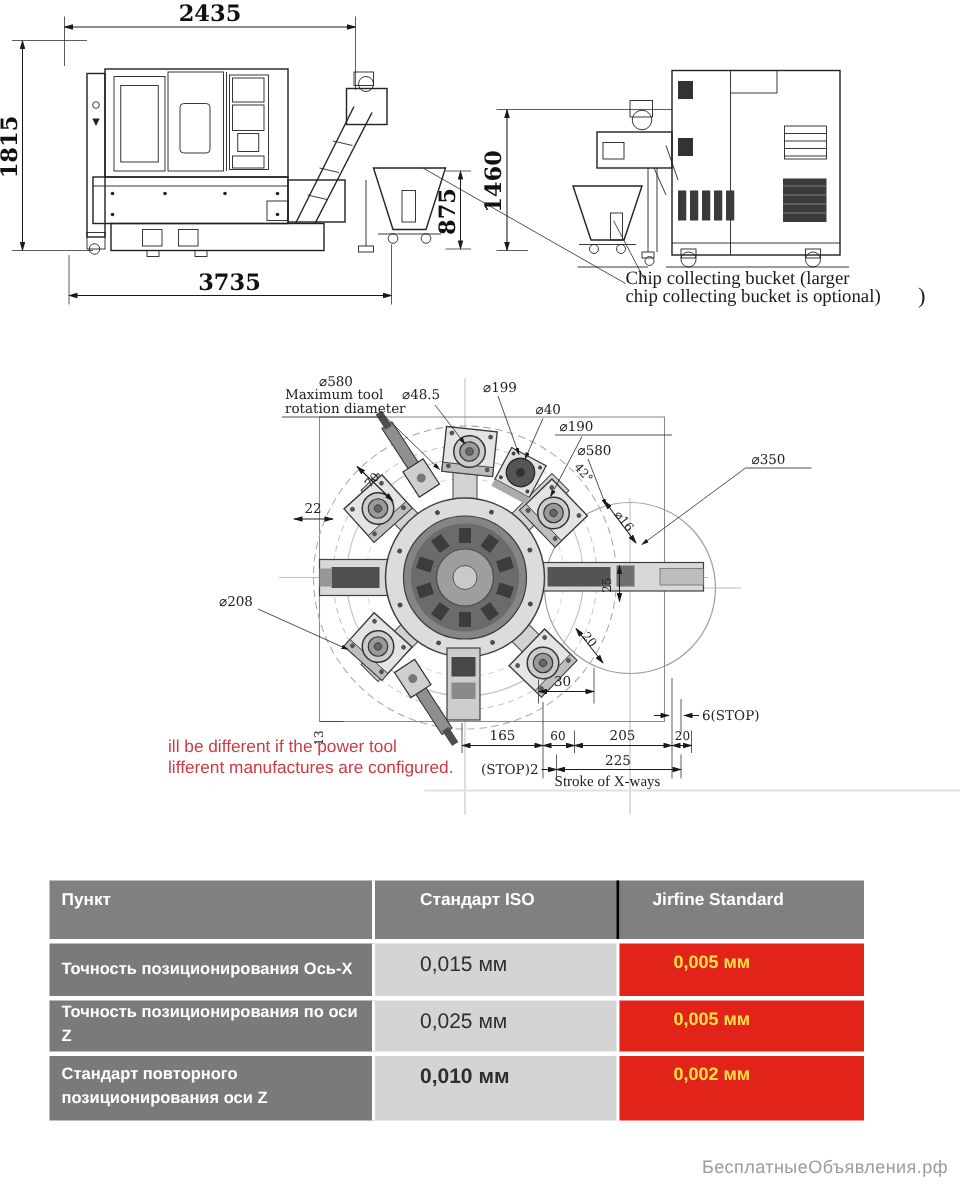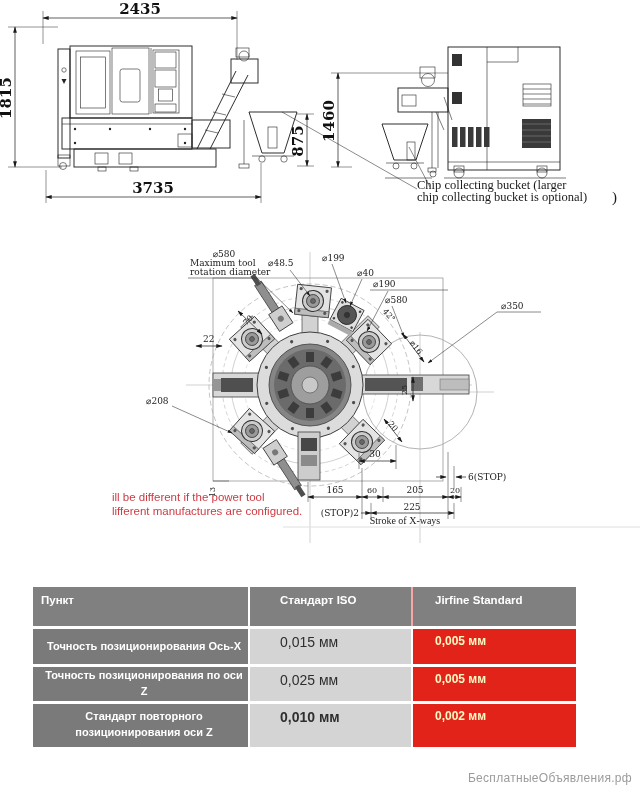--- a/index.html
+++ b/index.html
@@ -21,28 +21,28 @@
   .det{stroke:#232323;stroke-width:.6;fill:none;}
   .boxline{stroke:#8a8a8a;stroke-width:.7;fill:none;}
   .faint{stroke:#e0e0e0;stroke-width:1.2;}
 
   .table-wrap{position:absolute;left:33px;top:584px;width:608px;}
   table{border-collapse:separate;border-spacing:0 3px;width:543px;table-layout:fixed;}
   th,td{margin:0;}
   th{background:var(--hdr,#808080);color:#fff;font-size:11.5px;font-weight:bold;
      text-align:left;vertical-align:top;padding-top:7px;height:31px;}
   th.c1{padding-left:8px;border-right:2px solid #fff;}
-  th.c2{padding-left:30px;border-right:2px solid #fca5a5;}
+  th.c2{padding-left:30px;border-right:2px solid #000000;}
   th.c3{padding-left:22px;margin-top:34px;}
   td.item{background:var(--c1,#7a7a7a);color:#fff;font-weight:bold;font-size:11px;
-          padding-left:8px;line-height:1.45;vertical-align:middle;border-right:2px solid #fff;text-align:center;}
+          padding-left:8px;line-height:1.45;vertical-align:middle;border-right:2px solid #fff;}
   td.iso{background:var(--c2,#d4d4d4);color:#2e2e2e;font-size:14px;
          padding-left:30px;padding-top:5px;vertical-align:top;border-right:2px solid #fff;}
-  td.jf{background:var(--c3,#e2231a);color:#fef9c3;font-weight:bold;font-size:12px;
-        padding-left:22px;padding-top:5px;vertical-align:top;}
+  td.jf{background:var(--c3,#e2231a);color:#fde047;font-weight:bold;font-size:12px;
+        padding-left:36px;padding-top:5px;vertical-align:top;}
   td.strong{font-weight:bold;}
   tr.r1 td{height:29px;} tr.r2 td{height:33px;} tr.r3 td{height:25px;} tr.r4 td{height:37px;}
 
   .watermark{position:absolute;right:8px;top:771px;font-size:12px;letter-spacing:.3px;
              color:var(--wm,#9b9b9b);font-family:"Liberation Sans",sans-serif;}
 </style>
 </head>
 <body>
 
 <div class="page">

